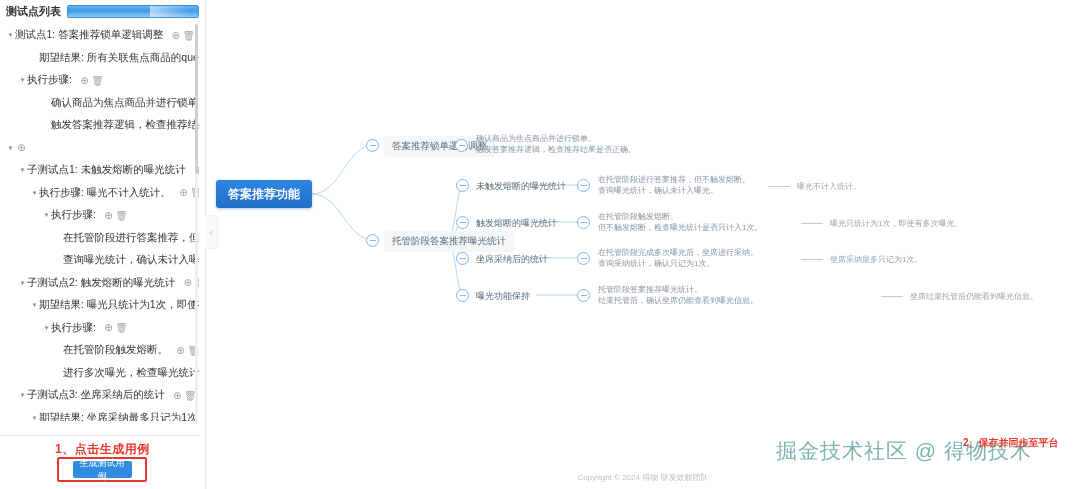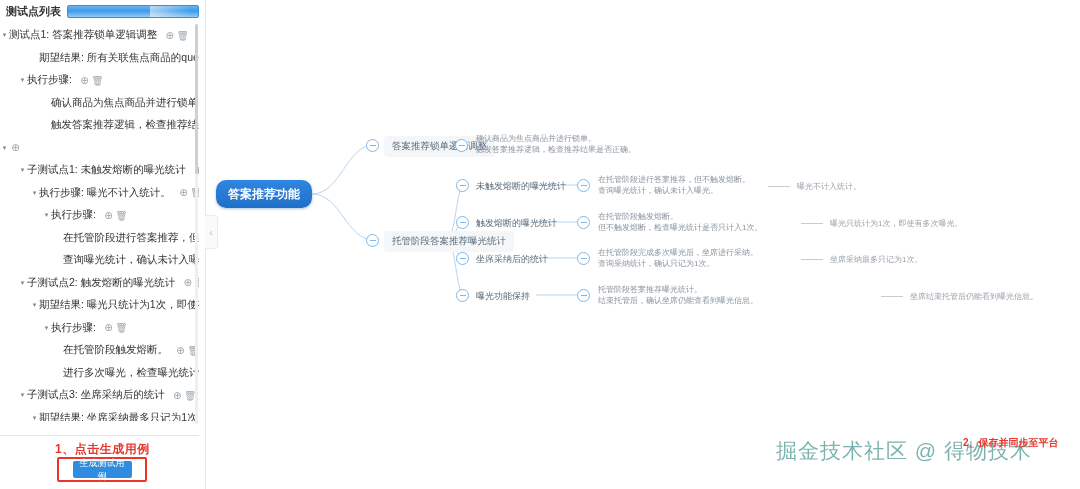--- a/index.html
+++ b/index.html
@@ -30,21 +30,21 @@
   .tree {
     position:absolute; top:22px; left:0; width:199px; bottom:68px;
     overflow:hidden; padding:2px 0 0 0;
   }
   .node { display:flex; align-items:center; height:22.5px; white-space:nowrap; font-size:10.5px; color:#333; }
   .caret { width:9px; font-size:7px; color:#888; flex:0 0 9px; text-align:center; }
   .caret.blank { color:transparent; }
   .ntext { margin-right:6px; }
   .ico { width:13px; text-align:center; color:#9aa3ab; font-size:10px; flex:0 0 13px; }
   .ico.trash { font-size:9.5px; }
-  .lvl0 { }
+  .lvl0 { padding-left:6px; }
   .lvl1 { padding-left:18px; }
   .lvl2 { padding-left:30px; }
   .lvl3 { padding-left:42px; }
   .lvl4 { padding-left:54px; }
 
   .sb-scroll {
     position:absolute; right:7px; top:24px; width:3px; height:400px;
     background:#efefef; border-radius:2px;
   }
   .sb-scroll i { display:block; width:3px; height:150px; background:#cfcfcf; border-radius:2px; }
@@ -72,21 +72,21 @@
   }
   .sb-divider { position:absolute; left:0; top:435px; width:199px; height:1px; background:#e6e6e6; }
 
   
   .canvas { position:relative; flex:1; height:489px; background:#fff; overflow:hidden; }
   svg.links { position:absolute; inset:0; width:874px; height:489px; pointer-events:none; }
 
   .root-node {
     position:absolute; left:10px; top:180px; width:96px; height:28px;
     background:linear-gradient(180deg,#2f86e0 0%,#1f6fc8 100%);
-    color:#fff; font-size:12px; font-weight:bold; border-radius:10px;
+    color:#fff; font-size:12px; font-weight:bold; border-radius:3px;
     display:flex; align-items:center; justify-content:center;
     box-shadow:0 1px 3px rgba(20,80,160,.35);
   }
   .toggle {
     position:absolute; width:13px; height:13px; border:1px solid #7fb7e8; border-radius:50%;
     background:#fff; display:flex; align-items:center; justify-content:center;
   }
   .toggle::before{ content:""; width:6px; height:1px; background:#7fb7e8; display:block; }
   .branch {
     position:absolute; background:#f4f6f8; color:#5b6b7a; font-size:9.5px;
@@ -316,19 +316,20 @@
     <div class="toggle" style="left:371px;top:289px"></div>
     <div class="detail" style="left:392px;top:284px">
       <div>托管阶段答案推荐曝光统计。</div>
       <div>结束托管后，确认坐席仍能查看到曝光信息。</div>
     </div>
     <div class="expect" style="left:675px;top:291px">
       <span class="dash"></span>
       <span>坐席结束托管后仍能看到曝光信息。</span>
     </div>
 
+    <div class="footer">Copyright © 2024 得物 研发效能团队</div>
   </main>
 
   <div class="watermark">掘金技术社区 @ 得物技术</div>
 
   <div class="anno-2">2、保存并同步至平台</div>
 
 </div>
 
 </body></html>

